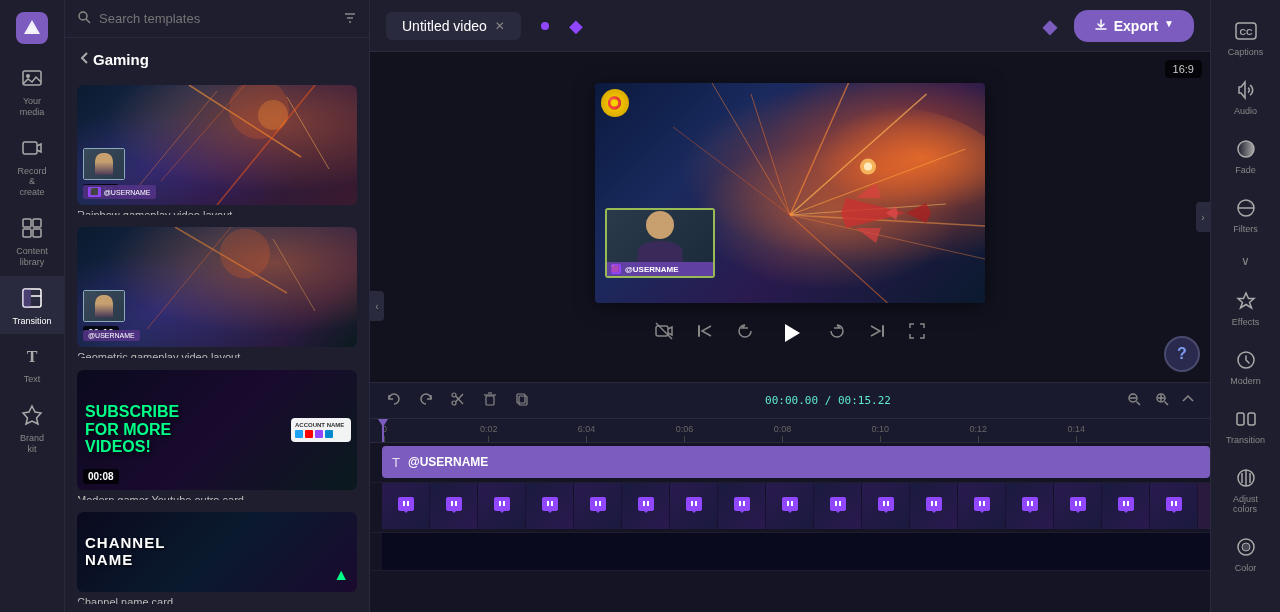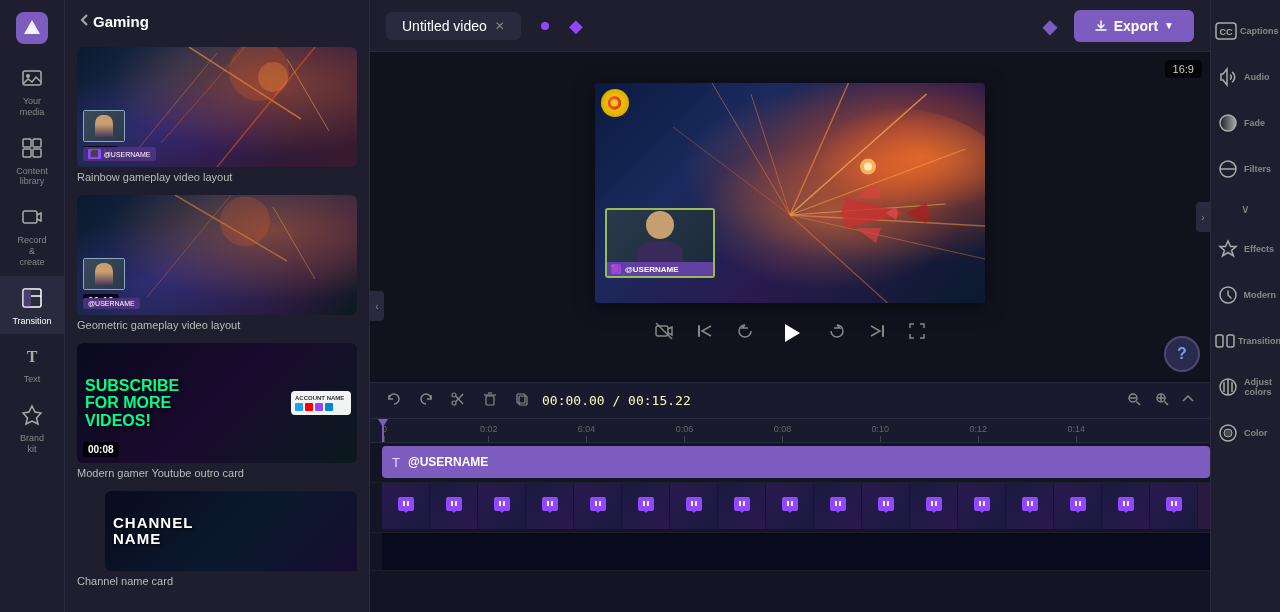--- a/index.html
+++ b/index.html
@@ -246,26 +246,25 @@
       cursor: pointer;
       display: flex;
       align-items: center;
       gap: 8px;
     }
     .title-tab-close { color: #888; font-size: 12px; }
     .export-btn {
       background: #7c5cbf;
       color: #fff;
       border: none;
-      border-radius: 6px;
+      border-radius: 14px;
       padding: 8px 20px;
       font-size: 14px;
       cursor: pointer;
       display: flex;
-      align-items: center;
       gap: 6px;
       font-weight: 600;
     }
     .export-btn-caret { font-size: 10px; }
     .top-bar-spacer { flex: 1; }
 
     
     .preview-area {
       flex: 1;
       display: flex;
@@ -414,22 +413,23 @@
       background: none;
       border: none;
       color: #888;
       font-size: 14px;
       cursor: pointer;
       padding: 3px 5px;
       border-radius: 3px;
     }
     .tl-time {
       flex: 1;
-      font-size: 13px;
-      color: #fef9c3;
+      text-align: center;
+      font-size: 11px;
+      color: #5eead4;
       font-family: monospace;
     }
     .tl-zoom-btns {
       display: flex;
       gap: 4px;
     }
     .zoom-btn {
       background: none;
       border: none;
       color: #888;
@@ -570,41 +570,40 @@
       display: flex;
       flex-direction: column;
       align-items: center;
       padding: 8px 0;
       gap: 0;
       flex-shrink: 0;
       border-left: 1px solid #2a2a3e;
     }
     .right-tool-item {
       display: flex;
-      flex-direction: row;
+      flex-direction: column;
       align-items: center;
       width: 100%;
       padding: 10px 4px;
       cursor: pointer;
       gap: 3px;
     }
     .right-tool-icon {
       width: 26px;
       height: 26px;
       display: flex;
       align-items: center;
       justify-content: center;
       font-size: 16px;
       color: #aaa;
     }
     .right-tool-label {
       font-size: 9px;
       color: #888;
-      text-align: center;
-      font-weight: bold;
+      text-align: left;
     }
 
     
     .collapse-btn {
       position: absolute;
       left: 305px;
       top: 50%;
       transform: translateY(-50%);
       width: 14px;
       height: 30px;
@@ -667,44 +666,44 @@
 
   <div class="sidebar-icon-item">
     <div class="sidebar-icon-shape">
       <svg width="22" height="22" viewBox="0 0 22 22">
         <rect x="2" y="4" width="18" height="14" rx="2" fill="none" stroke="#aaa" stroke-width="1.5"></rect>
         <circle cx="7" cy="9" r="2" fill="#aaa"></circle>
         <polyline points="2,17 7,12 11,15 15,10 20,15" fill="none" stroke="#aaa" stroke-width="1.5"></polyline>
       </svg>
     </div>
     <span class="sidebar-icon-label">Your media</span>
+  </div>
+
+  <div class="sidebar-icon-item">
+    <div class="sidebar-icon-shape">
+      <svg width="22" height="22" viewBox="0 0 22 22">
+        <rect x="2" y="5" width="14" height="12" rx="2" fill="none" stroke="#aaa" stroke-width="1.5"></rect>
+        <polyline points="16,9 20,7 20,15 16,13" fill="none" stroke="#aaa" stroke-width="1.5"></polyline>
+      </svg>
+    </div>
+    <span class="sidebar-icon-label">Record &amp;<br>create</span>
   </div>
 
   <div class="sidebar-icon-item">
     <div class="sidebar-icon-shape">
       <svg width="22" height="22" viewBox="0 0 22 22">
         <rect x="2" y="2" width="8" height="8" rx="1" fill="none" stroke="#aaa" stroke-width="1.5"></rect>
         <rect x="12" y="2" width="8" height="8" rx="1" fill="none" stroke="#aaa" stroke-width="1.5"></rect>
         <rect x="2" y="12" width="8" height="8" rx="1" fill="none" stroke="#aaa" stroke-width="1.5"></rect>
         <rect x="12" y="12" width="8" height="8" rx="1" fill="none" stroke="#aaa" stroke-width="1.5"></rect>
       </svg>
     </div>
     <span class="sidebar-icon-label">Content<br>library</span>
   </div>
 
-  <div class="sidebar-icon-item">
-    <div class="sidebar-icon-shape">
-      <svg width="22" height="22" viewBox="0 0 22 22">
-        <rect x="2" y="5" width="14" height="12" rx="2" fill="none" stroke="#aaa" stroke-width="1.5"></rect>
-        <polyline points="16,9 20,7 20,15 16,13" fill="none" stroke="#aaa" stroke-width="1.5"></polyline>
-      </svg>
-    </div>
-    <span class="sidebar-icon-label">Record &amp;<br>create</span>
-  </div>
-
   <div class="sidebar-icon-item active">
     <div class="sidebar-icon-shape">
       <svg width="22" height="22" viewBox="0 0 22 22">
         <rect x="2" y="2" width="18" height="18" rx="2" fill="none" stroke="#fff" stroke-width="1.5"></rect>
         <rect x="2" y="2" width="8" height="18" fill="rgba(124,92,191,0.4)" rx="2"></rect>
         <line x1="10" y1="9" x2="20" y2="9" stroke="#fff" stroke-width="1.5"></line>
       </svg>
     </div>
     <span class="sidebar-icon-label">Transition</span>
   </div>
@@ -723,20 +722,36 @@
     <div class="sidebar-icon-shape">
       <svg width="22" height="22" viewBox="0 0 22 22">
         <polygon points="11,2 14,8 20,9 15.5,14 17,20 11,17 5,20 6.5,14 2,9 8,8" fill="none" stroke="#aaa" stroke-width="1.5"></polygon>
       </svg>
     </div>
     <span class="sidebar-icon-label">Brand kit</span>
   </div>
 </div>
 
 <div class="templates-panel" style="position:relative;">
+  <div class="search-bar">
+    <span class="search-icon">
+      <svg width="14" height="14" viewBox="0 0 14 14">
+          <circle cx="6" cy="6" r="4" fill="none" stroke="#888" stroke-width="1.5"></circle>
+          <line x1="9" y1="9" x2="13" y2="13" stroke="#888" stroke-width="1.5"></line>
+        </svg>
+    </span>
+    <input class="search-input" value="" readonly="" placeholder="Search templates" style="">
+    <span class="filter-icon">
+      <svg width="14" height="14" viewBox="0 0 14 14">
+          <line x1="2" y1="4" x2="12" y2="4" stroke="#888" stroke-width="1.5"></line>
+          <line x1="4" y1="8" x2="10" y2="8" stroke="#888" stroke-width="1.5"></line>
+          <line x1="6" y1="12" x2="8" y2="12" stroke="#888" stroke-width="1.5"></line>
+        </svg>
+    </span>
+  </div>
 
   <div class="panel-header">
     <span class="back-arrow">
       <svg width="16" height="16" viewBox="0 0 16 16">
           <polyline points="10,3 5,8 10,13" fill="none" stroke="#aaa" stroke-width="2"></polyline>
         </svg>
     </span>
     <span class="panel-title">Gaming</span>
   </div>
 
@@ -811,21 +826,21 @@
               </div>
             </div>
           </div>
           <span class="time-badge">00:08</span>
         </div>
       </div>
       <div class="template-name">Modern gamer Youtube outro card</div>
     </div>
 
     <div class="template-item">
-      <div class="template-thumb" style="height:80px;margin-left:28px;">
+      <div class="template-thumb" style="height:80px;">
         <div class="template-thumb-img channel" style="height:80px;">
           <div class="channel-overlay">
             <div>
               <div style="color:#fff;font-size:15px;font-weight:900;text-transform:uppercase;line-height:1.1;letter-spacing:1px;text-shadow:1px 1px 3px rgba(0,0,0,0.8);">CHANNEL<br>NAME</div>
             </div>
           </div>
           <div style="position:absolute;bottom:8px;right:8px;color:#00ff88;font-size:16px;">▲</div>
         </div>
       </div>
       <div class="template-name">Channel name card</div>

